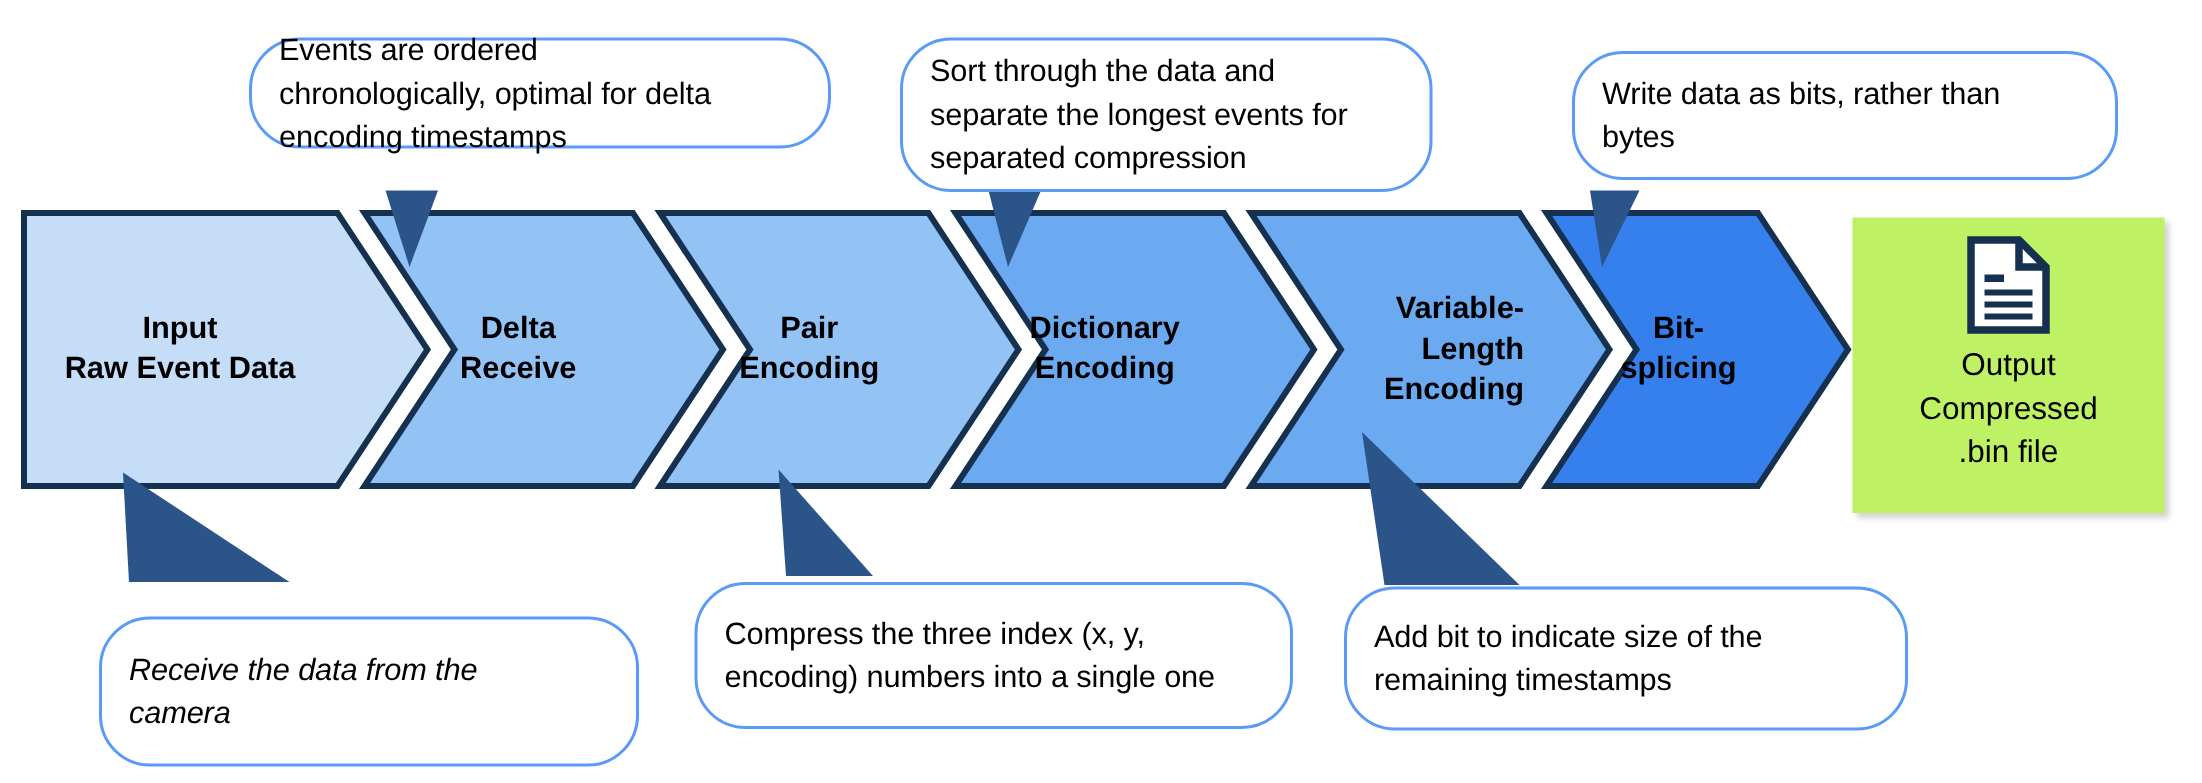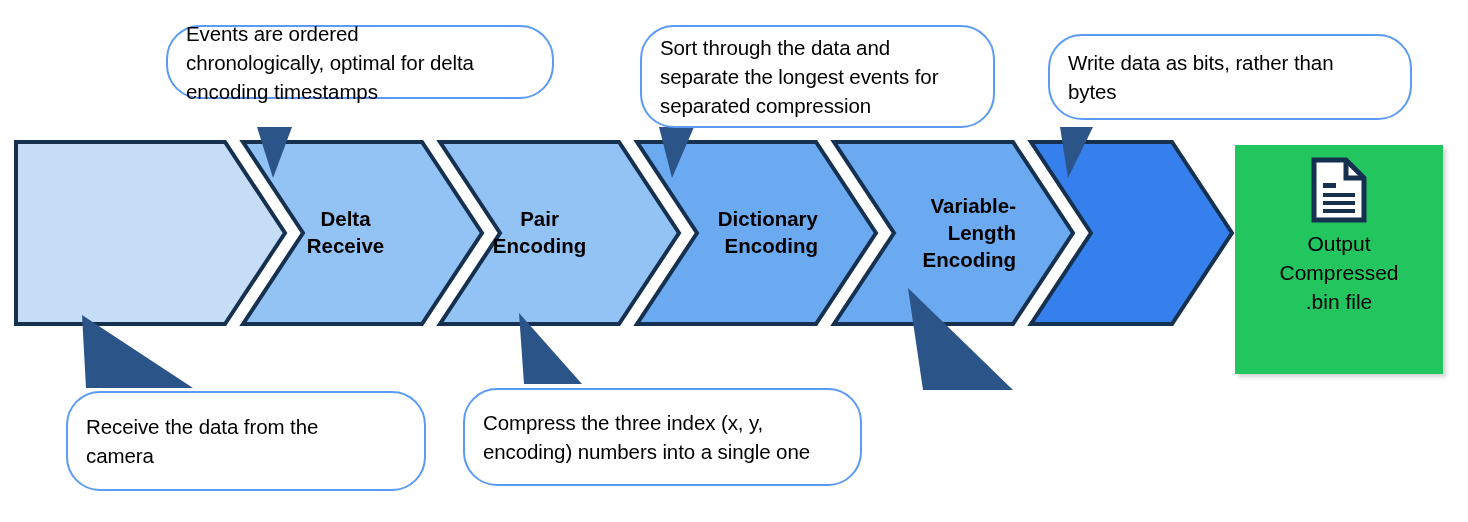--- a/index.html
+++ b/index.html
@@ -39,22 +39,22 @@
     font-size:20.5px;
     line-height:27px;
     color:#000000;
     white-space:pre-line;
     pointer-events:none;
   }
 
   
   .outcard{
     position:absolute;
-    left:1235px;top:145px;width:208px;height:229px;
-    background:#22c55e;
+    left:1235px;top:145px;width:208px;height:197px;
+    background:#bef264;
     box-shadow:3px 3px 4px rgba(0,0,0,0.18);
     z-index:4;
     display:flex;flex-direction:column;
     align-items:center;justify-content:flex-start;
     padding-top:12px;box-sizing:border-box;
   }
   .outcard .doc-icon{width:58px;height:66px;display:block;}
   .outcard .otext{
     margin-top:6px;
     text-align:center;
@@ -87,34 +87,38 @@
 
     <polygon points="1060,127 1093,127 1068,178" fill="#2B5488"></polygon>
 
     <polygon points="82,315 193,388 86,388" fill="#2B5488"></polygon>
 
     <polygon points="519,313 582,384 524,384" fill="#2B5488"></polygon>
 
     <polygon points="908,288 1013,390 923,390" fill="#2B5488"></polygon>
   </svg>
 
+  <div class="chev-label" style="left:20px;top:205px;width:200px;">Input
+Raw Event Data</div>
 
   <div class="chev-label" style="left:268px;top:205px;width:155px;">Delta
 Receive</div>
 
   <div class="chev-label" style="left:462px;top:205px;width:155px;text-align:center;">Pair
 Encoding</div>
 
-  <div class="chev-label" style="left:655px;top:205px;width:163px;text-align:right;">Dictionary
+  <div class="chev-label" style="left:655px;top:205px;width:163px;">Dictionary
 Encoding</div>
 
   <div class="chev-label" style="left:858px;top:192px;width:158px;text-align:right;">Variable-
 Length
 Encoding</div>
 
+  <div class="chev-label" style="left:1046px;top:205px;width:146px;">Bit-
+splicing</div>
 
   <div class="outcard">
     <svg class="doc-icon" viewBox="0 0 58 66">
       <path d="M4 3 H36 L54 21 V63 H4 Z" fill="#FFFFFF" stroke="#16314F" stroke-width="5" stroke-linejoin="miter"></path>
       <path d="M36 3 V21 H54" fill="none" stroke="#16314F" stroke-width="5" stroke-linejoin="miter"></path>
       <rect x="13" y="26" width="13" height="5" fill="#16314F"></rect>
       <rect x="13" y="36" width="32" height="4" fill="#16314F"></rect>
       <rect x="13" y="44" width="32" height="4" fill="#16314F"></rect>
       <rect x="13" y="52" width="32" height="4" fill="#16314F"></rect>
     </svg>
@@ -122,35 +126,39 @@
 Compressed
 .bin file</div>
   </div>
 
   <div class="callout" style="left:166px;top:25px;width:388px;height:74px;">
     <span class="ctext">Events are ordered
 chronologically, optimal for delta
 encoding timestamps</span>
   </div>
 
-  <div class="callout" style="left:600px;top:25px;width:355px;height:103px;margin-left:40px;">
+  <div class="callout" style="left:600px;top:25px;width:355px;height:103px;">
     <span class="ctext">Sort through the data and
 separate the longest events for
 separated compression</span>
   </div>
 
   <div class="callout" style="left:1048px;top:34px;width:364px;height:86px;">
     <span class="ctext">Write data as bits, rather than
 bytes</span>
   </div>
 
-  <div class="callout" style="left:66px;top:391px;width:360px;height:100px;">
+  <div class="callout" style="left:66px;top:411px;width:360px;height:100px;font-style:italic;">
     <span class="ctext">Receive the data from the
 camera</span>
   </div>
 
   <div class="callout" style="left:463px;top:388px;width:399px;height:98px;">
     <span class="ctext">Compress the three index (x, y,
 encoding) numbers into a single one</span>
   </div>
 
+  <div class="callout" style="left:896px;top:391px;width:376px;height:96px;">
+    <span class="ctext">Add bit to indicate size of the
+remaining timestamps</span>
+  </div>
 
 </div>
 
 </body></html>

